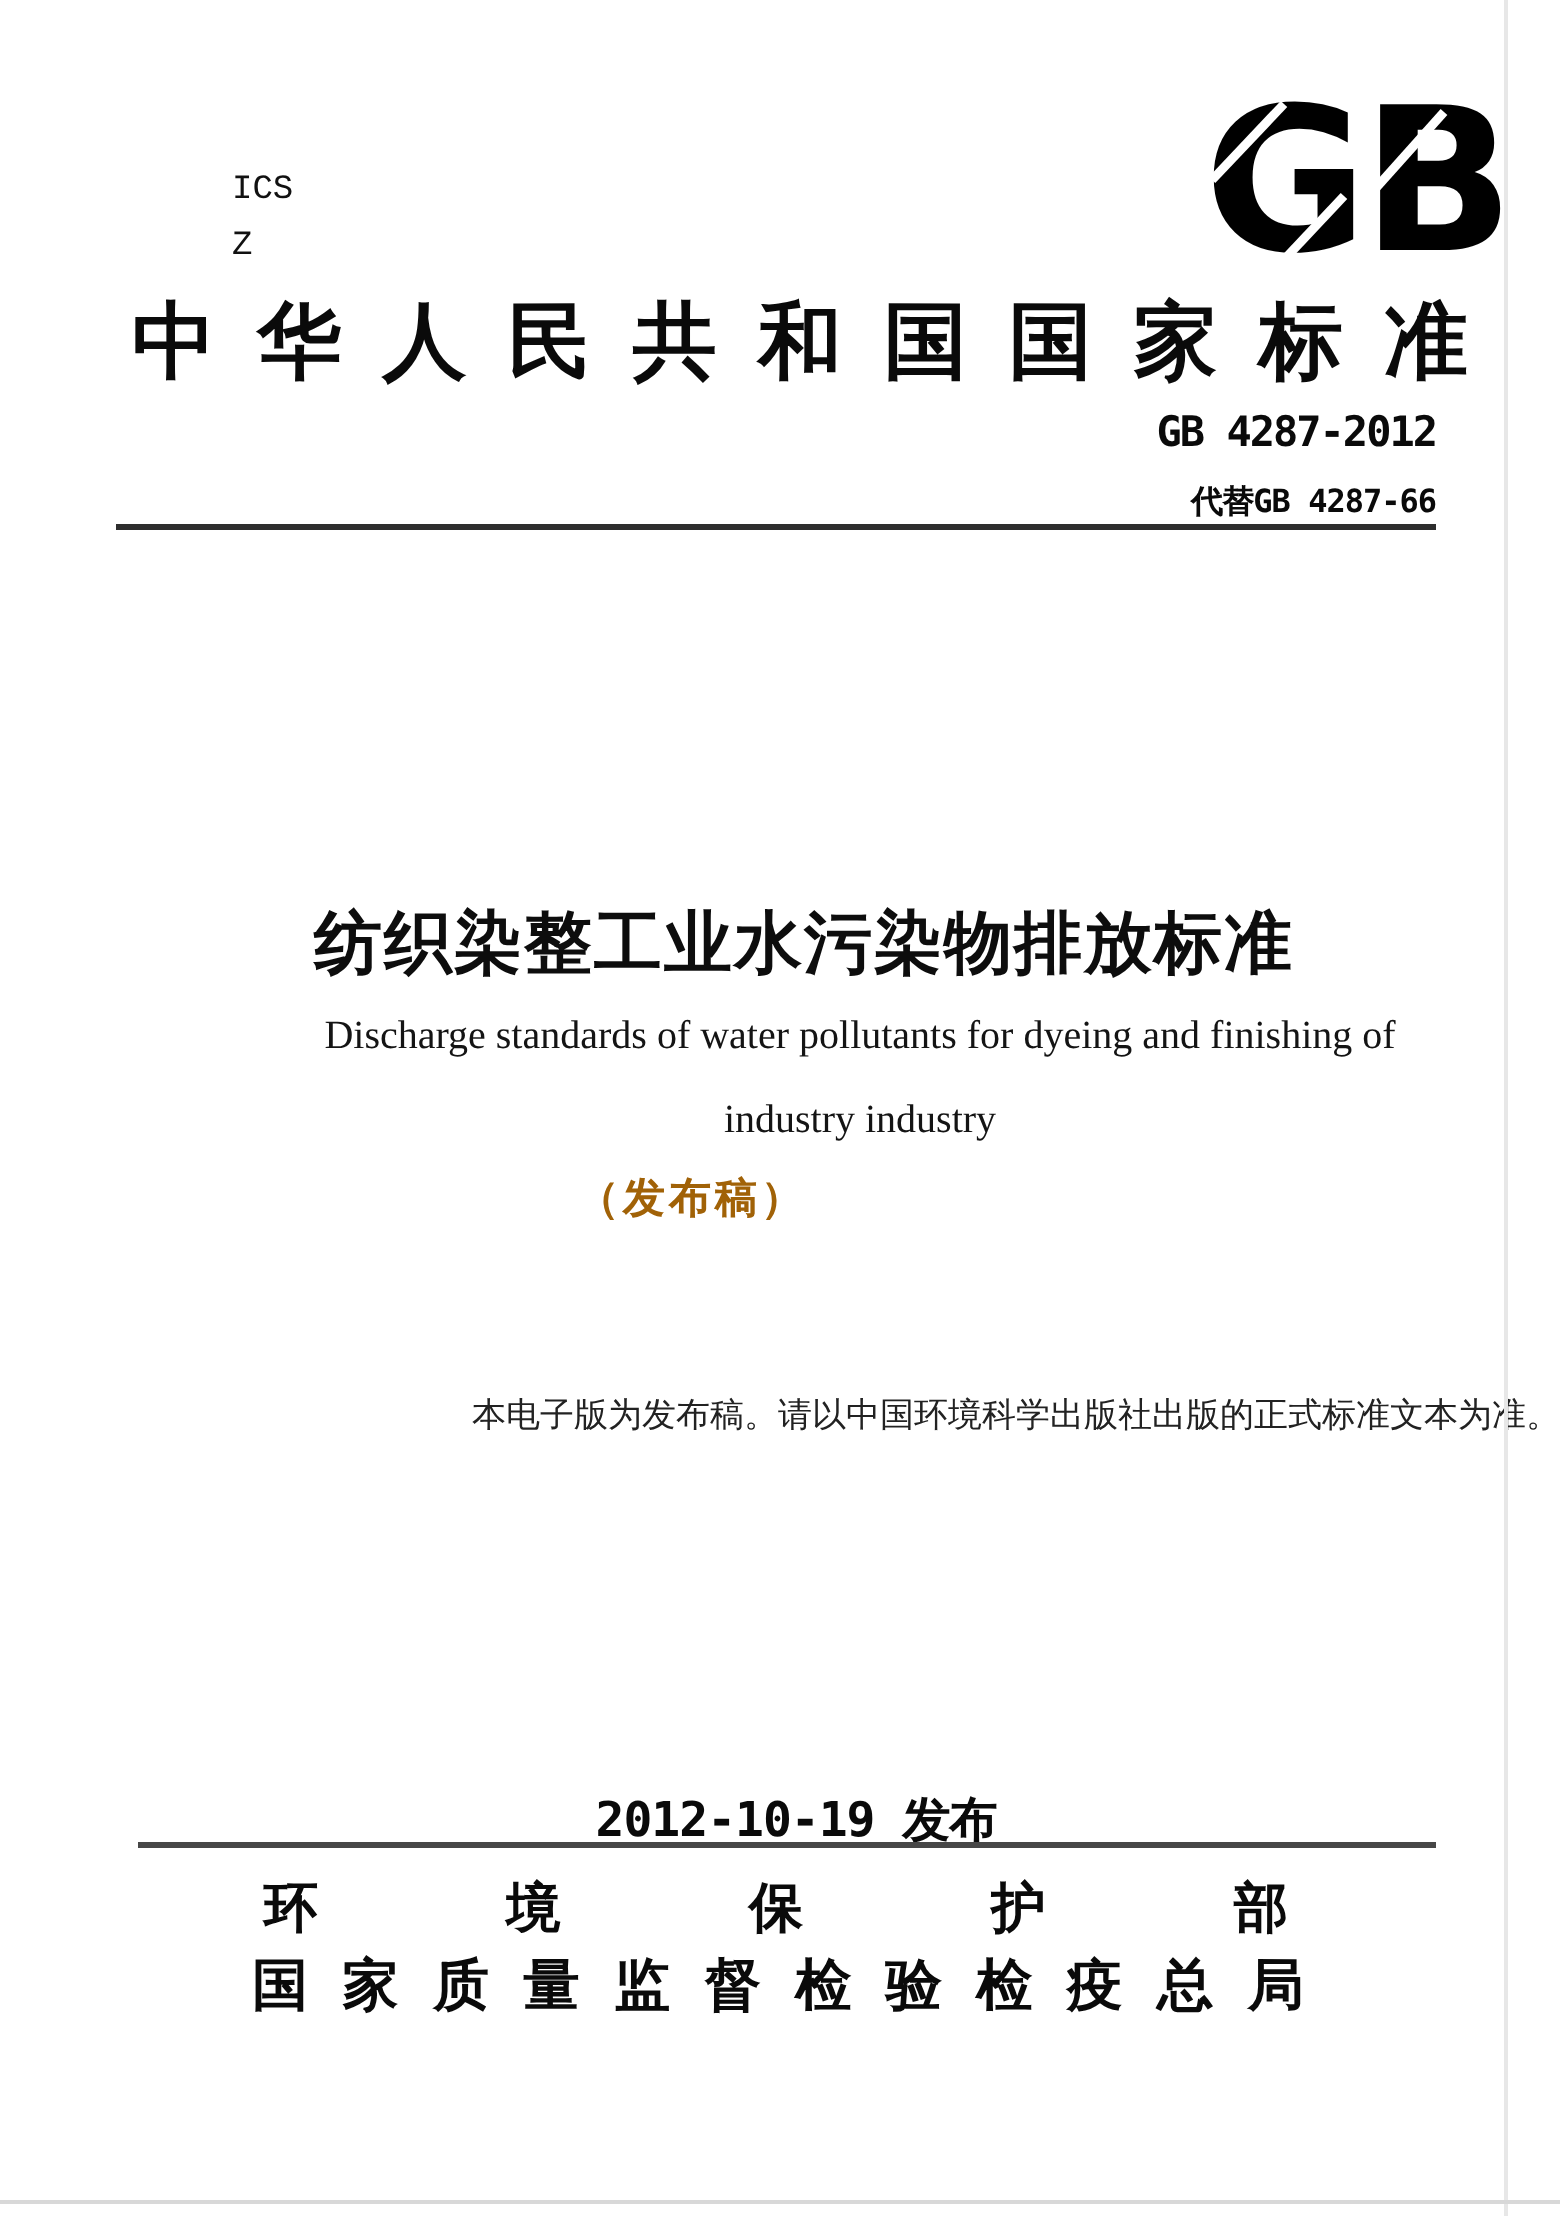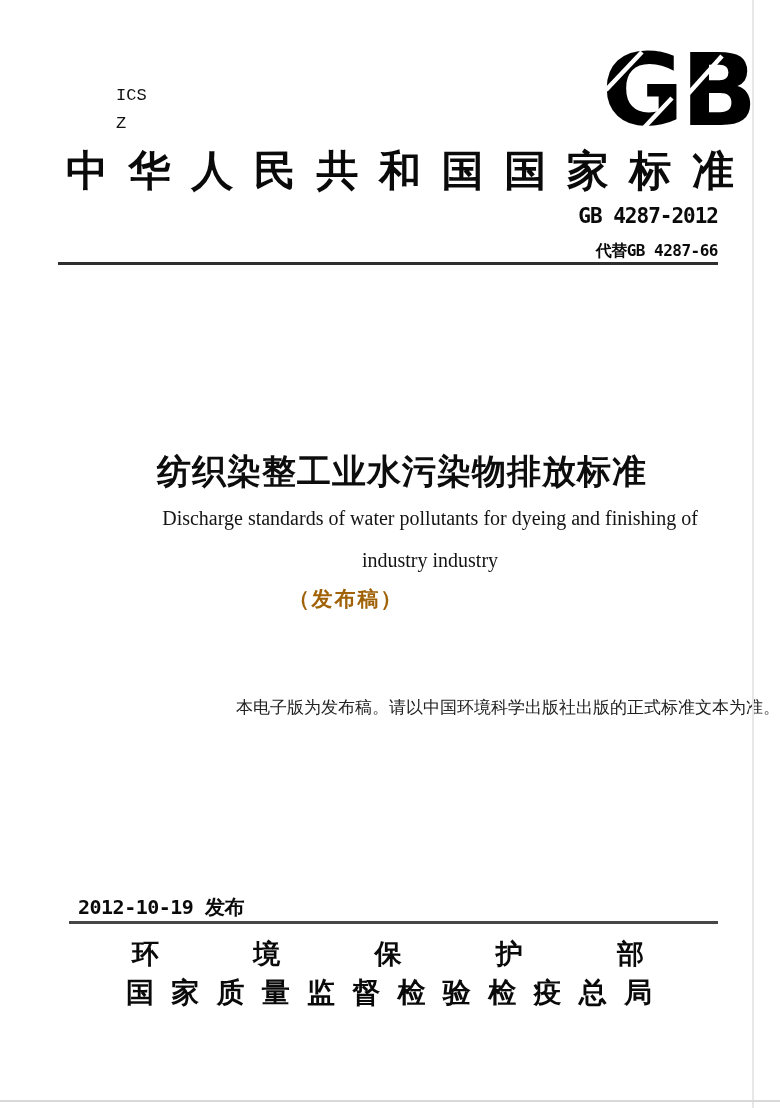--- a/index.html
+++ b/index.html
@@ -129,24 +129,24 @@
     margin-top: 36px;
   }
 
   
   .dates-row {
     position: absolute;
     left: 78px;
     top: 894px;
     width: 640px;
     display: flex;
-    justify-content: flex-start;
+    justify-content: center;
     font-family: "DejaVu Sans Mono", monospace;
     font-weight: bold;
-    font-size: 20px;
+    font-size: 24px;
     letter-spacing: -0.5px;
     color: #0a0a0a;
     white-space: nowrap;
   }
 
   .rule-bottom {
     position: absolute;
     left: 69px;
     top: 921px;
     width: 649px;

